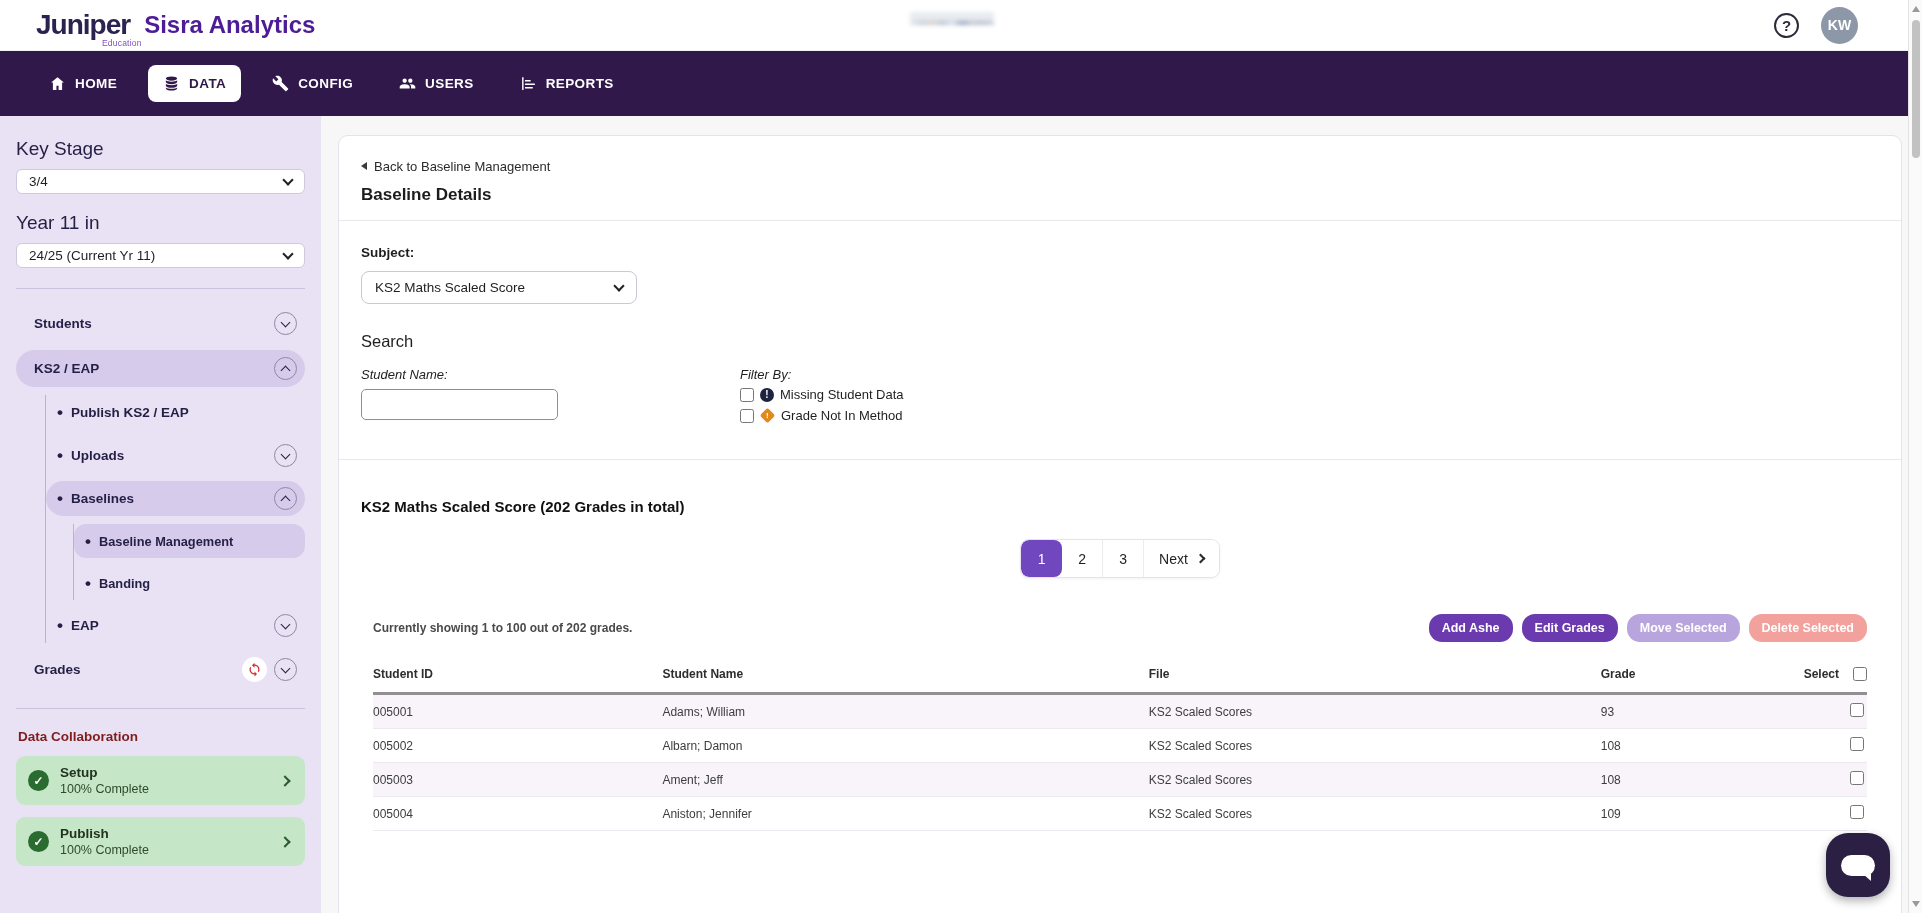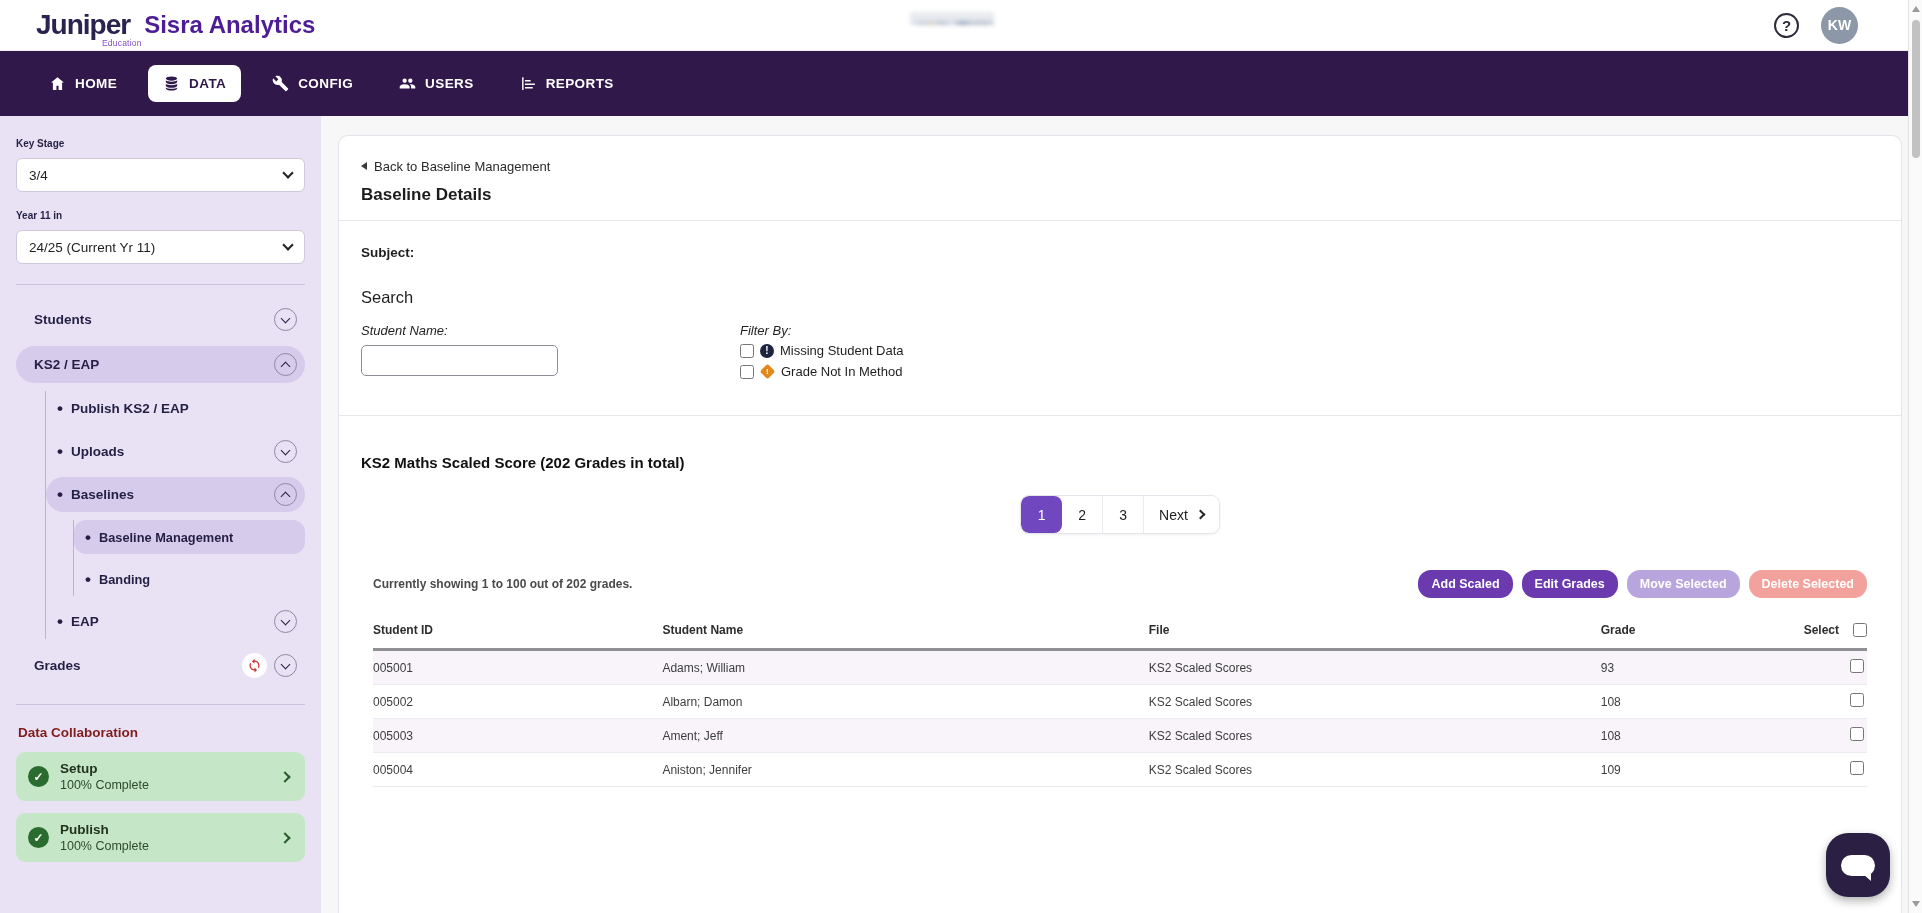--- a/index.html
+++ b/index.html
@@ -26,22 +26,22 @@
   .navbar { height:65px; background:#31184B; display:flex; align-items:center; padding-left:34px; gap:16px;text-align:center; }
   .nav-item { display:flex; align-items:center; gap:9px; color:#fff; font-weight:700; font-size:13.5px; letter-spacing:.4px; padding:10px 15px; border-radius:8px; cursor:pointer; }
   .nav-item.active { background:#fff; color:#31184B; }
   .nav-item svg { width:17px; height:17px; fill:currentColor; }
 
   
   .body-wrap { display:flex; height:797px; }
 
   
   .sidebar { width:321px; background:#E9E2F4; flex-shrink:0; padding:22px 16px 0; overflow:hidden; height:862px; }
-  .side-label { font-size:10px; font-weight:700; color:#241F45; margin-bottom:9px; }
-  .side-select { height:34px; background:#fff; border:1px solid #CFC8DF; border-radius:6px; display:flex; align-items:center; justify-content:space-between; padding:0 12px; font-size:13.5px; color:#1f1f1f; margin-bottom:18px; cursor:pointer; }
+  .side-label { font-size:19px; font-weight:400; color:#241F45; margin-bottom:9px; }
+  .side-select { height:25px; background:#fff; border:1px solid #CFC8DF; border-radius:6px; display:flex; align-items:center; justify-content:space-between; padding:0 12px; font-size:13.5px; color:#1f1f1f; margin-bottom:18px; cursor:pointer; }
   .sel-chev { width:8px; height:8px; border-right:2.5px solid #222; border-bottom:2.5px solid #222; transform:rotate(45deg); margin-top:-4px; }
   .side-divider { border-top:1px solid #CCC3DE; margin:20px 0 16px; }
 
   .menu-row { height:37px; display:flex; align-items:center; justify-content:space-between; padding:0 8px 0 18px; font-weight:700; font-size:13.5px; color:#241F45; margin-bottom:8px; cursor:pointer; }
   .menu-row .lbl { display:flex; align-items:center; gap:8px; }
   .pill { background:#D7CBEC; border-radius:19px; }
   .chev-circle { width:23px; height:23px; border:1px solid #8F87A3; border-radius:50%; display:flex; align-items:center; justify-content:center; flex-shrink:0; }
   .chev { width:7px; height:7px; border-right:1.8px solid #241F45; border-bottom:1.8px solid #241F45; }
   .chev.down { transform:rotate(45deg); margin-top:-3px; }
   .chev.up { transform:rotate(-135deg); margin-top:3px; }
@@ -311,20 +311,24 @@
 
         <div class="back-link">
           <span class="back-arrow"></span>
           <span>Back to Baseline Management</span>
         </div>
 
         <div class="page-title">Baseline Details</div>
         <div class="hdivider"></div>
 
         <div class="subject-label">Subject:</div>
+        <div class="subject-select">
+          <span>KS2 Maths Scaled Score</span>
+          <span class="sel-chev"></span>
+        </div>
 
         <div class="search-title">Search</div>
 
         <div class="search-row">
           <div class="left-col">
             <div class="field-label">Student Name:</div>
             <input class="name-input" type="text" value="" style="">
           </div>
           <div class="filter-col">
             <div class="field-label">Filter By:</div>
@@ -357,21 +361,21 @@
               <span>Next</span>
               <span class="chev-right-dark"></span>
             </div>
           </div>
         </div>
 
         <div class="table-section">
           <div class="table-top">
             <div class="showing">Currently showing 1 to 100 out of 202 grades.</div>
             <div class="action-btns">
-              <button class="abtn primary">Add Scaled</button>
+              <button class="abtn primary">Add Ashe</button>
               <button class="abtn primary">Edit Grades</button>
               <button class="abtn move">Move Selected</button>
               <button class="abtn delete">Delete Selected</button>
             </div>
           </div>
 
           <table class="grades">
             <colgroup>
                 <col style="width:19.4%">
                 <col style="width:32.6%">

